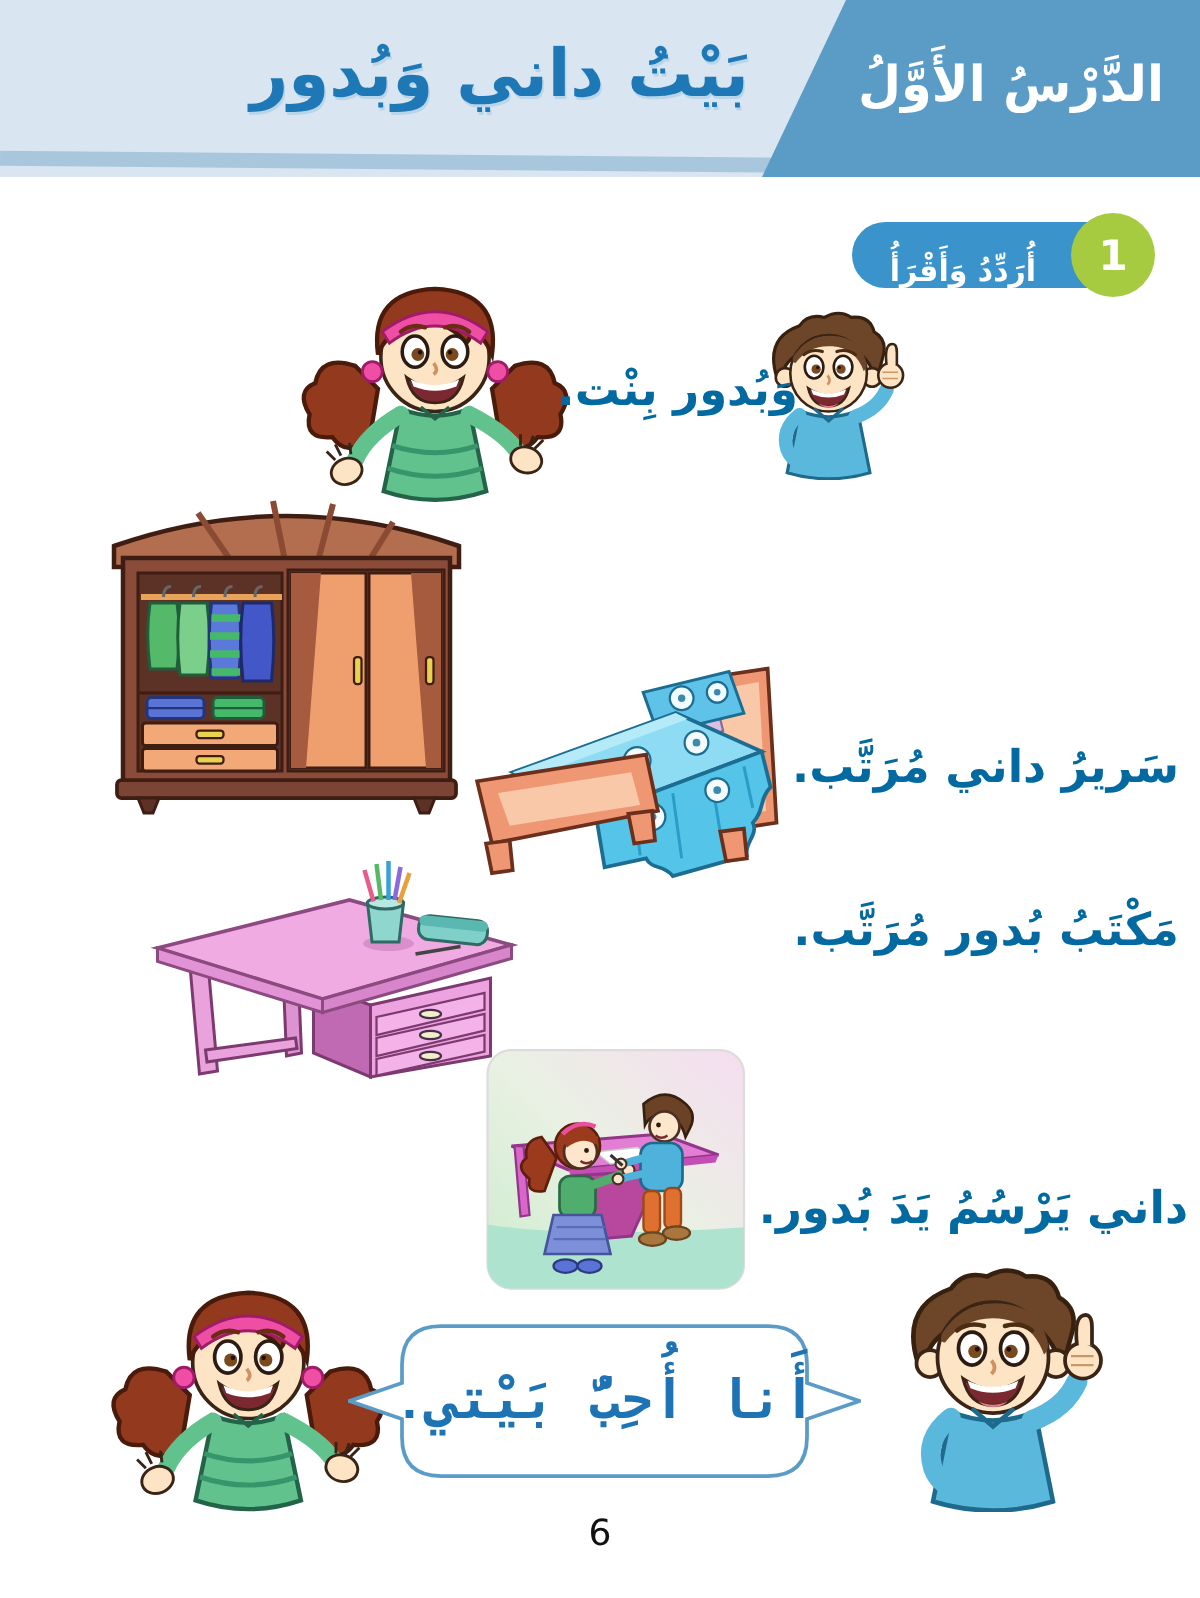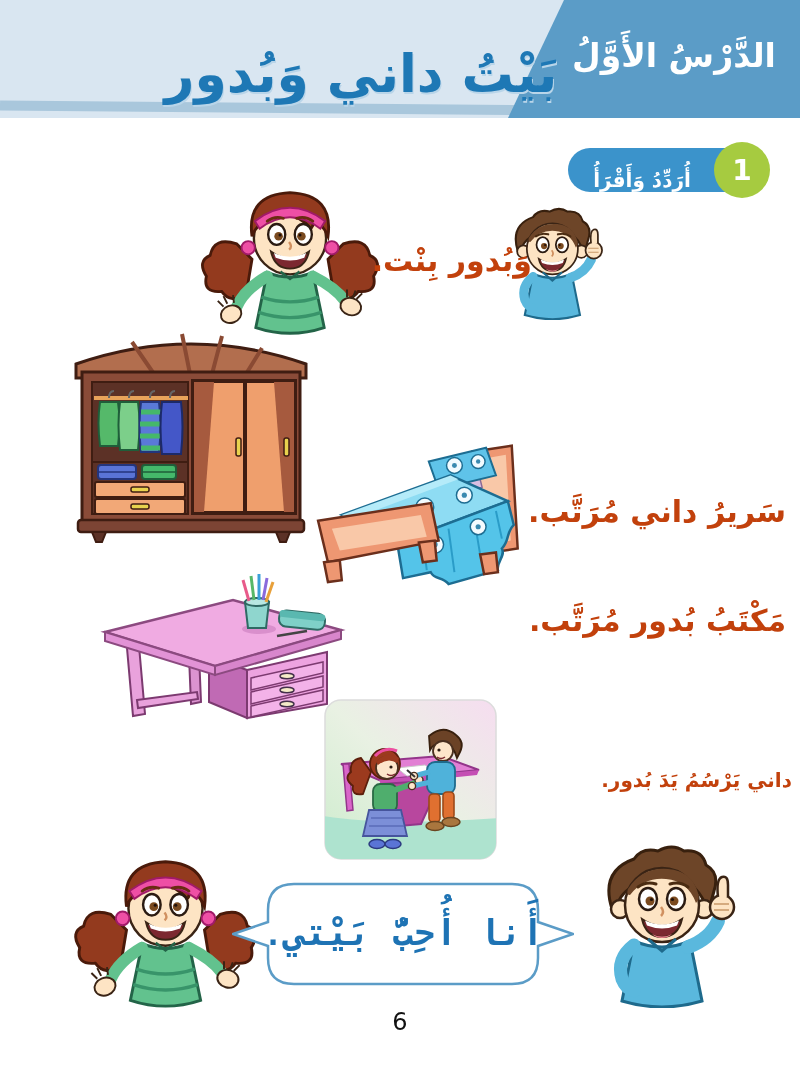--- a/index.html
+++ b/index.html
@@ -7,37 +7,37 @@
     position:relative;width:800px;height:1065px;background:#ffffff;overflow:hidden;
     font-family:"DejaVu Sans","Liberation Sans",sans-serif;
   }
   
   .header{position:absolute;left:0;top:0;width:800px;height:118px;background:#d9e6f1;}
   .header-stripe{position:absolute;left:0;top:104px;width:800px;height:10px;background:#a9c7dc;transform:rotate(0.5deg);}
   .header-dark{position:absolute;left:0;top:0;width:800px;height:118px;background:#5b9cc7;
     clip-path:polygon(70.5% 0,100% 0,100% 100%,63.5% 100%);}
   .lesson-label{position:absolute;right:16px;top:36px;width:220px;text-align:center;
     color:#ffffff;font-size:33px;font-weight:bold;}
-  .page-title{position:absolute;left:121px;top:24px;width:480px;text-align:center;
-    color:#1e78b5;font-size:52px;font-weight:bold;text-shadow:1px 2px 0 #b9d5e9;margin-top:20px;}
+  .page-title{position:absolute;left:93px;top:24px;width:480px;text-align:center;
+    color:#1e78b5;font-size:44px;font-weight:bold;text-shadow:1px 2px 0 #b9d5e9;}
   
   .badge{position:absolute;right:40px;top:148px;width:192px;height:44px;background:#3b93cb;
     border-radius:24px;display:flex;align-items:flex-end;justify-content:center;padding-right:44px;box-sizing:border-box;}
   .badge-label{color:#ffffff;font-size:20px;font-weight:bold;white-space:nowrap;}
   .badge-circle{position:absolute;right:-10px;top:-6px;width:56px;height:56px;border-radius:50%;
     background:#a6cb40;display:flex;align-items:center;justify-content:center;
     color:#ffffff;font-size:28px;font-weight:bold;}
   
-  .sent{position:absolute;color:#c2410c;font-weight:bold;white-space:nowrap;direction:rtl;}
+  .sent{position:absolute;color:#0369a1;font-weight:bold;white-space:nowrap;direction:rtl;}
   .s1a{right:22px;top:236px;font-size:30px;}
   .s1b{right:268px;top:243px;font-size:30px;}
   .s2{right:18px;top:362px;font-size:30px;}
   .s3{right:14px;top:494px;font-size:30px;}
   .s4{right:14px;top:603px;font-size:30px;}
-  .s5{right:8px;top:768px;font-size:20px;}
+  .s5{right:8px;top:788px;font-size:30px;}
   
   .ill{position:absolute;}
   .girl-top{left:195px;top:183px;width:190px;height:157px;}
   .boy-top{left:482px;top:192px;width:138px;height:142px;}
   .wardrobe{left:62px;top:312px;width:258px;height:232px;}
   .bed{left:283px;top:424px;width:250px;height:166px;}
   .desk{left:93px;top:572px;width:258px;height:152px;}
   .scene{left:323px;top:698px;width:175px;height:163px;}
   .girl-bottom{left:68px;top:850px;width:195px;height:165px;}
   .boy-bottom{left:560px;top:843px;width:200px;height:165px;}

